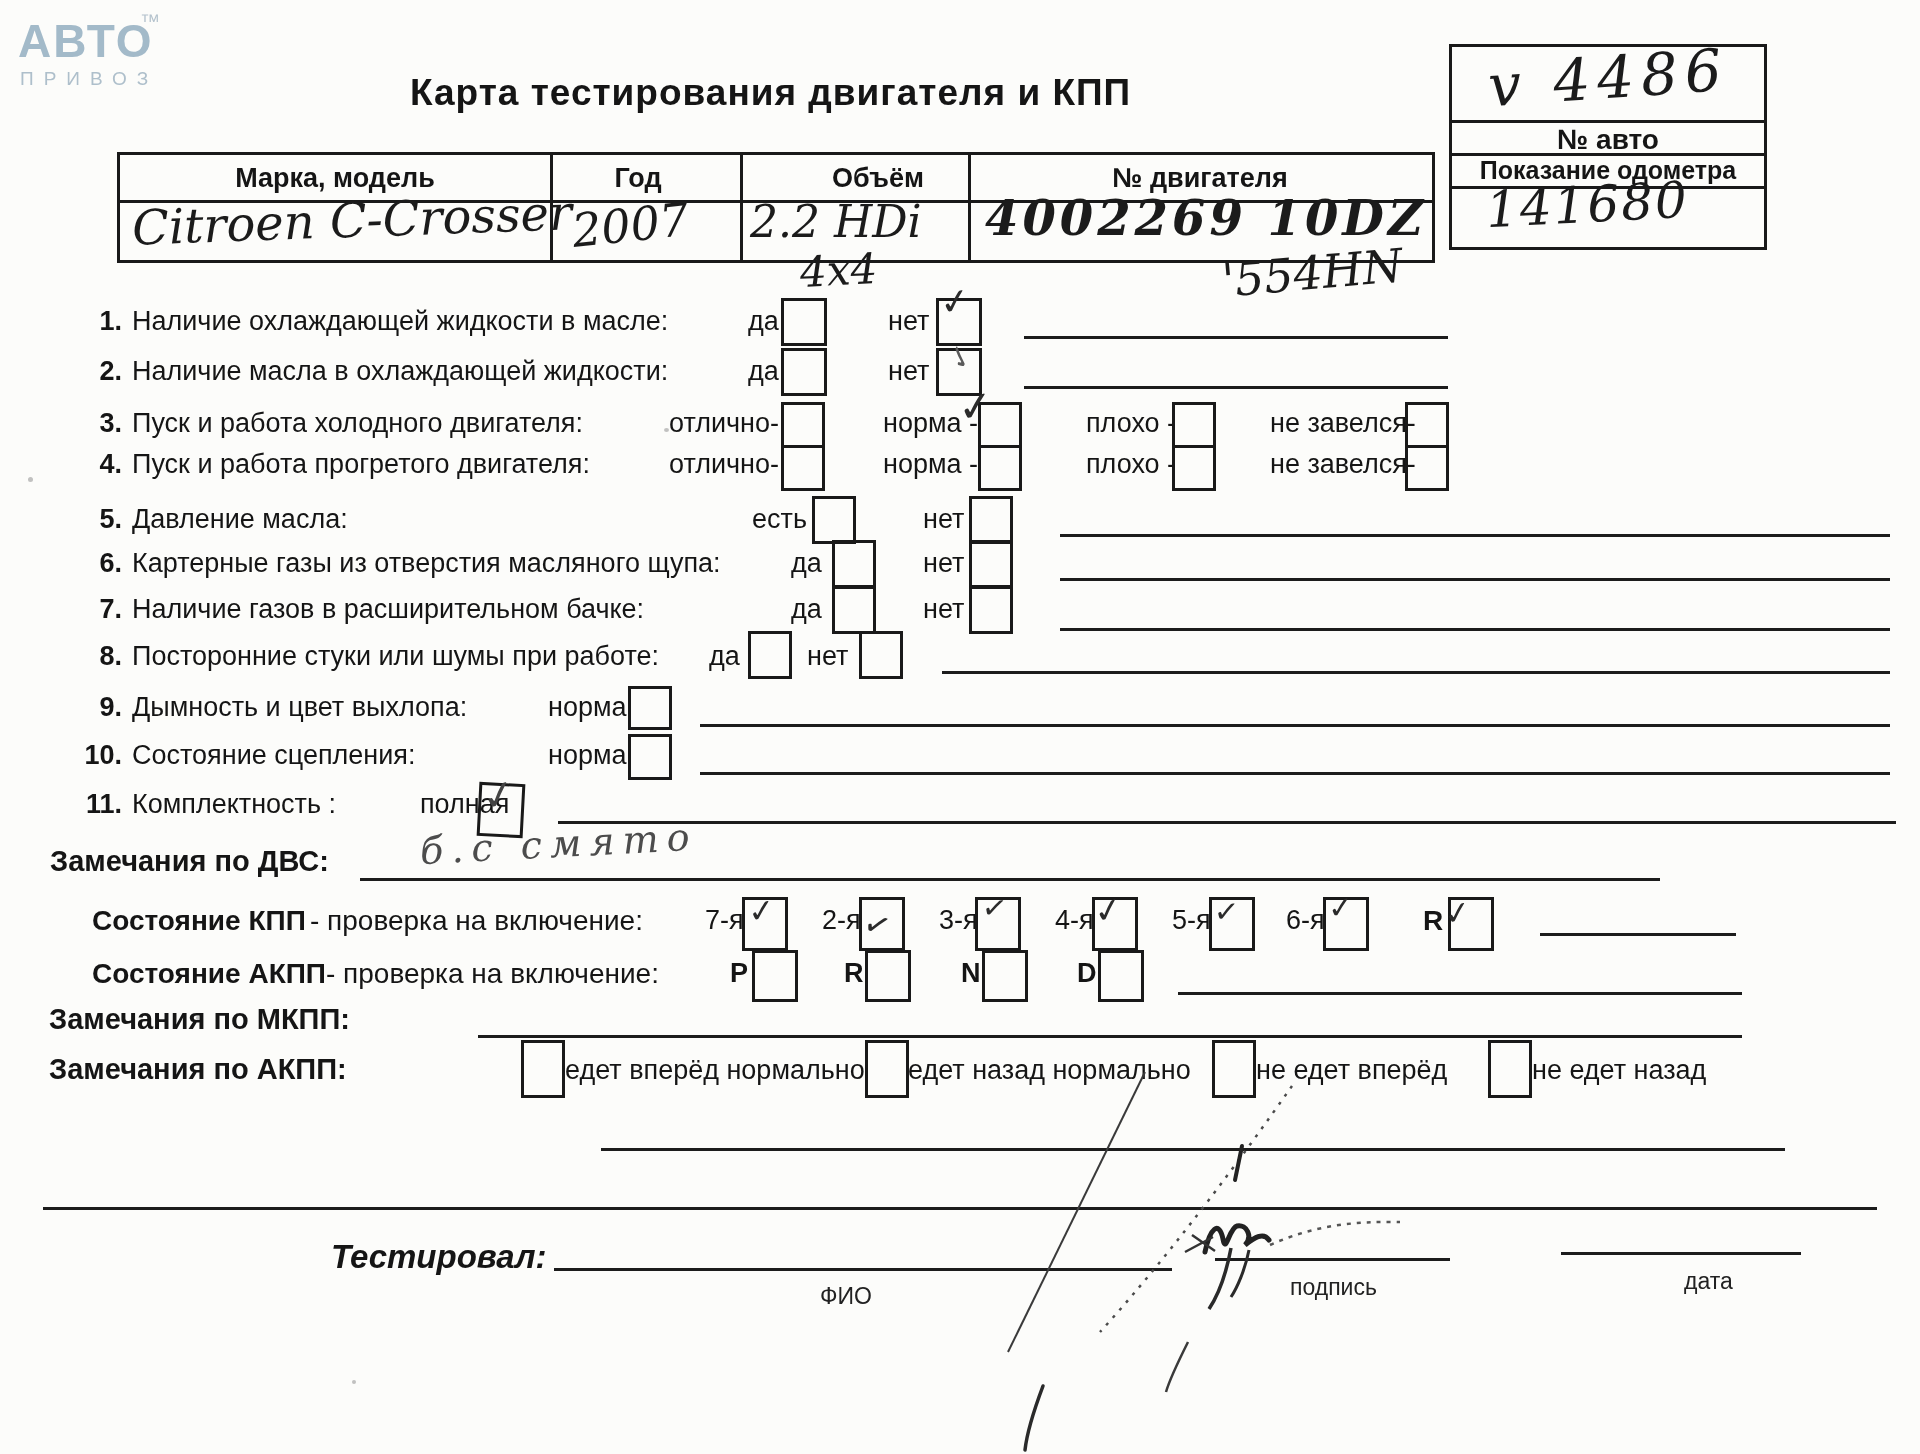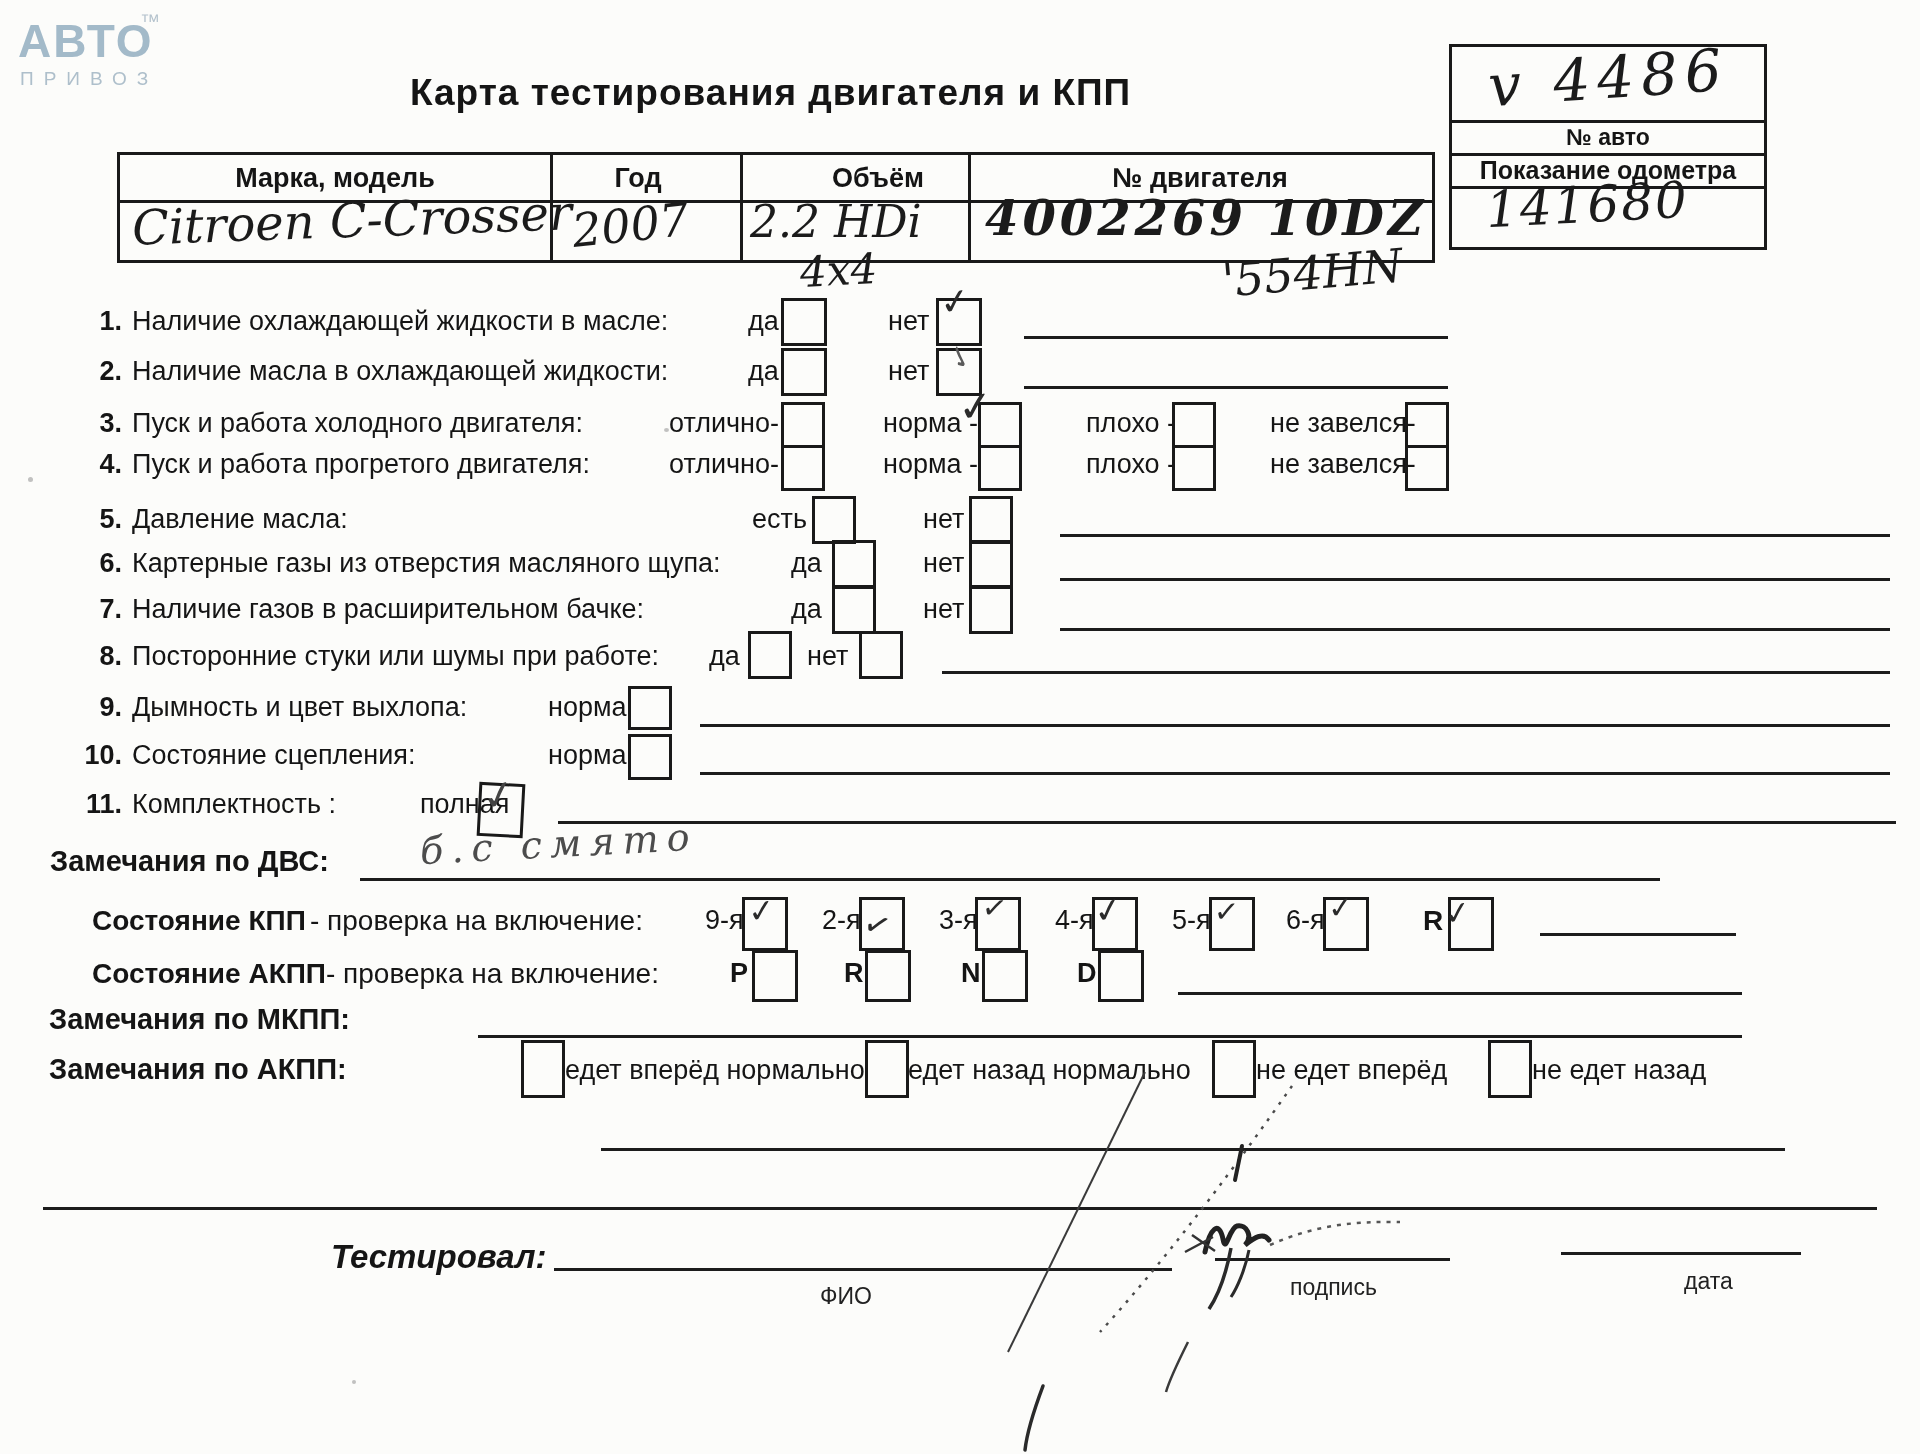--- a/index.html
+++ b/index.html
@@ -32,21 +32,21 @@
     <span class="abs" style="left:122px;top:-4px;font-size:20px;color:#b5c3cd;">™</span>
     <span class="abs" style="left:2px;top:54px;font-size:19px;letter-spacing:10px;color:#aebfcb;">ПРИВОЗ</span>
   </div>
 
   <div class="abs" style="left:410px;top:72px;font-size:37px;font-weight:bold;letter-spacing:1px;">Карта тестирования двигателя  и КПП</div>
 
   <div class="abs box" style="left:1449px;top:44px;width:312px;height:200px;">
     <div class="abs" style="left:0;top:73px;width:100%;border-top:3px solid #191919;"></div>
     <div class="abs" style="left:0;top:106px;width:100%;border-top:3px solid #191919;"></div>
     <div class="abs" style="left:0;top:139px;width:100%;border-top:3px solid #191919;"></div>
-    <div class="abs hdrcell" style="left:0;top:77px;width:100%;font-size:23px;">№ авто</div>
+    <div class="abs hdrcell" style="left:0;top:77px;width:100%;font-size:28px;">№ авто</div>
     <div class="abs hdrcell" style="left:0;top:109px;width:100%;font-size:25px;">Показание одометра</div>
   </div>
   <div class="abs hw" style="left:1488px;top:44px;font-size:58px;letter-spacing:7px;transform:rotate(-4deg);">v 4486</div>
   <div class="abs hw" style="left:1486px;top:176px;font-size:50px;letter-spacing:2px;transform:rotate(-3deg);">141680</div>
 
   <div class="abs box" style="left:117px;top:152px;width:1312px;height:105px;">
     <div class="abs" style="left:0;top:45px;width:100%;border-top:3px solid #191919;"></div>
     <div class="abs" style="left:430px;top:0;height:100%;border-left:3px solid #191919;"></div>
     <div class="abs" style="left:620px;top:0;height:100%;border-left:3px solid #191919;"></div>
     <div class="abs" style="left:848px;top:0;height:100%;border-left:3px solid #191919;"></div>
@@ -176,21 +176,21 @@
     <div class="line" style="left:558px;top:32px;width:1338px;"></div>
   </div>
 
   <div class="abs sect" style="left:50px;top:845px;">Замечания по ДВС:</div>
   <div class="abs line" style="left:360px;top:878px;width:1300px;"></div>
   <div class="abs hw" style="left:420px;top:822px;font-size:38px;color:#4c4c4c;letter-spacing:8px;transform:rotate(-3deg);">б.с  смято</div>
 
   <div class="row" style="top:905px">
     <span class="lbl bold" style="left:92px;font-size:28px;">Состояние КПП</span>
     <span class="lbl" style="left:310px;font-size:28px;"> - проверка на включение:</span>
-    <span class="opt" style="left:705px">9-я</span>
+    <span class="opt" style="left:705px">7-я</span>
     <div class="box" style="left:742px;top:-8px;width:40px;height:48px;"></div>
     <span class="tick" style="left:748px;top:-10px;font-size:32px;transform:rotate(-6deg);">✓</span>
     <span class="opt" style="left:822px">2-я</span>
     <div class="box" style="left:859px;top:-8px;width:40px;height:48px;"></div>
     <span class="tick" style="left:864px;top:4px;font-size:32px;transform:rotate(18deg);">✓</span>
     <span class="opt" style="left:939px">3-я</span>
     <div class="box" style="left:975px;top:-8px;width:40px;height:48px;"></div>
     <span class="tick" style="left:982px;top:-12px;font-size:30px;transform:rotate(8deg);">✓</span>
     <span class="opt" style="left:1055px">4-я</span>
     <div class="box" style="left:1092px;top:-8px;width:40px;height:48px;"></div>

